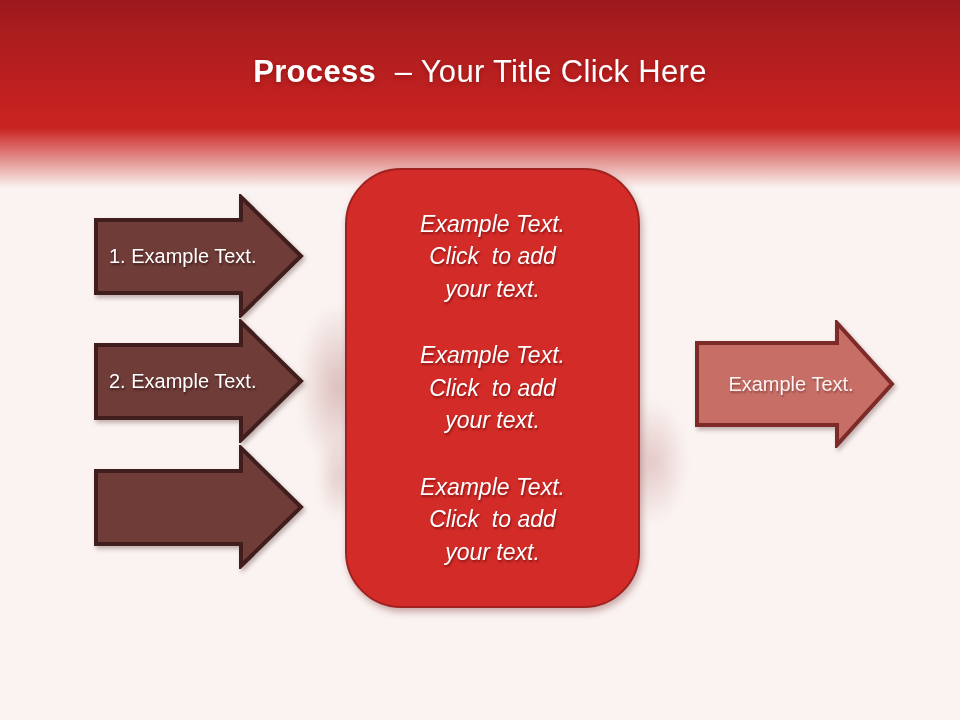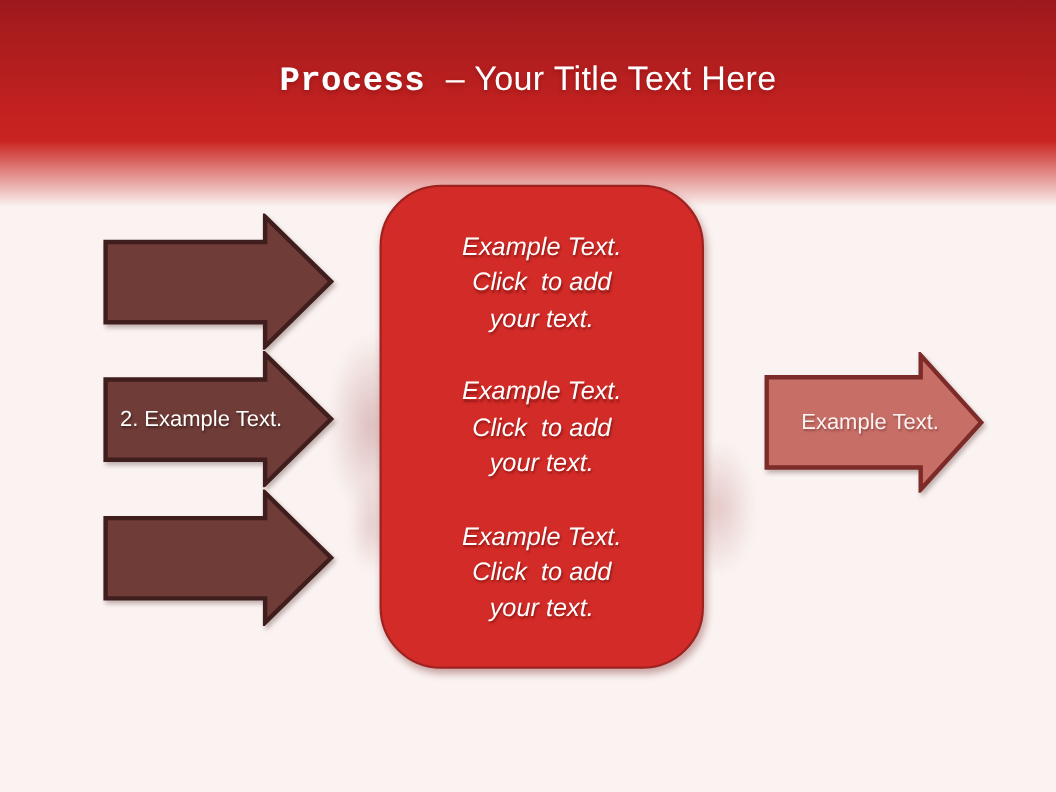--- a/index.html
+++ b/index.html
@@ -32,21 +32,21 @@
     left: 0;
     right: 0;
     margin: 0;
     text-align: center;
     color: #ffffff;
     font-size: 31px;
     font-weight: normal;
     letter-spacing: 0.3px;
     text-shadow: 0 2px 4px rgba(110, 10, 10, 0.45);
   }
-  .title .title-bold { font-weight: bold; font-family: Liberation Mono, monospace; }
+  .title .title-bold { font-weight: bold; }
   .title .title-regular { margin-left: 0.32em; }
 
   
   .watermark {
     position: absolute;
     left: 300px;
     top: 262px;
     width: 385px;
     height: 265px;
     background:
@@ -139,29 +139,30 @@
     white-space: nowrap;
   }
 </style>
 </head>
 <body>
 
 <div class="slide">
 
   <h1 class="title">
     <span class="title-bold">Process</span>
-    <span class="title-regular">– Your Title Text Here</span>
+    <span class="title-regular">– Your Title Click Here</span>
   </h1>
 
   <div class="watermark"></div>
 
   <div class="step step-1">
     <svg class="step-shadow" width="212" height="124" viewBox="0 0 212 124">
       <polygon points="3,26 148,26 148,3 208,62 148,121 148,99 3,99" style="fill:var(--step-fill,#6f3c38);stroke:var(--step-border,#3f1e1d);stroke-width:4;" stroke-miterlimit="6"></polygon>
     </svg>
+    <div class="step-label">1. Example Text.</div>
   </div>
 
   <div class="step step-2">
     <svg class="step-shadow" width="212" height="124" viewBox="0 0 212 124">
       <polygon points="3,26 148,26 148,3 208,62 148,121 148,99 3,99" style="fill:var(--step-fill,#6f3c38);stroke:var(--step-border,#3f1e1d);stroke-width:4;" stroke-miterlimit="6"></polygon>
     </svg>
     <div class="step-label">2. Example Text.</div>
   </div>
 
   <div class="step step-3">

